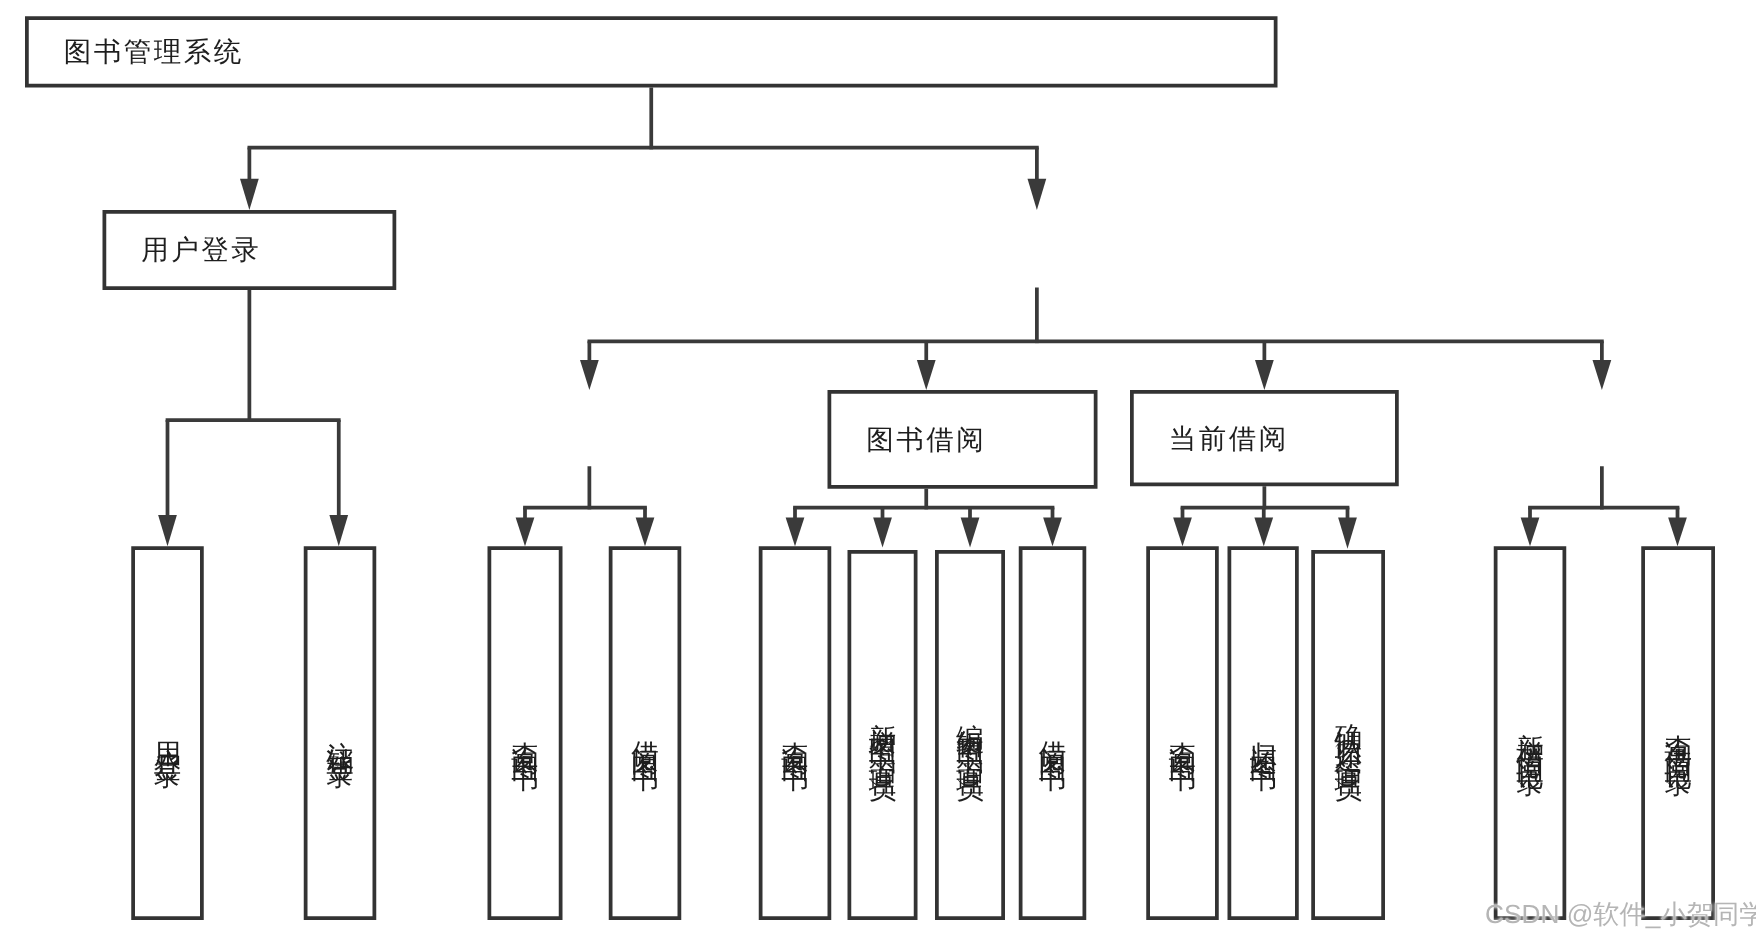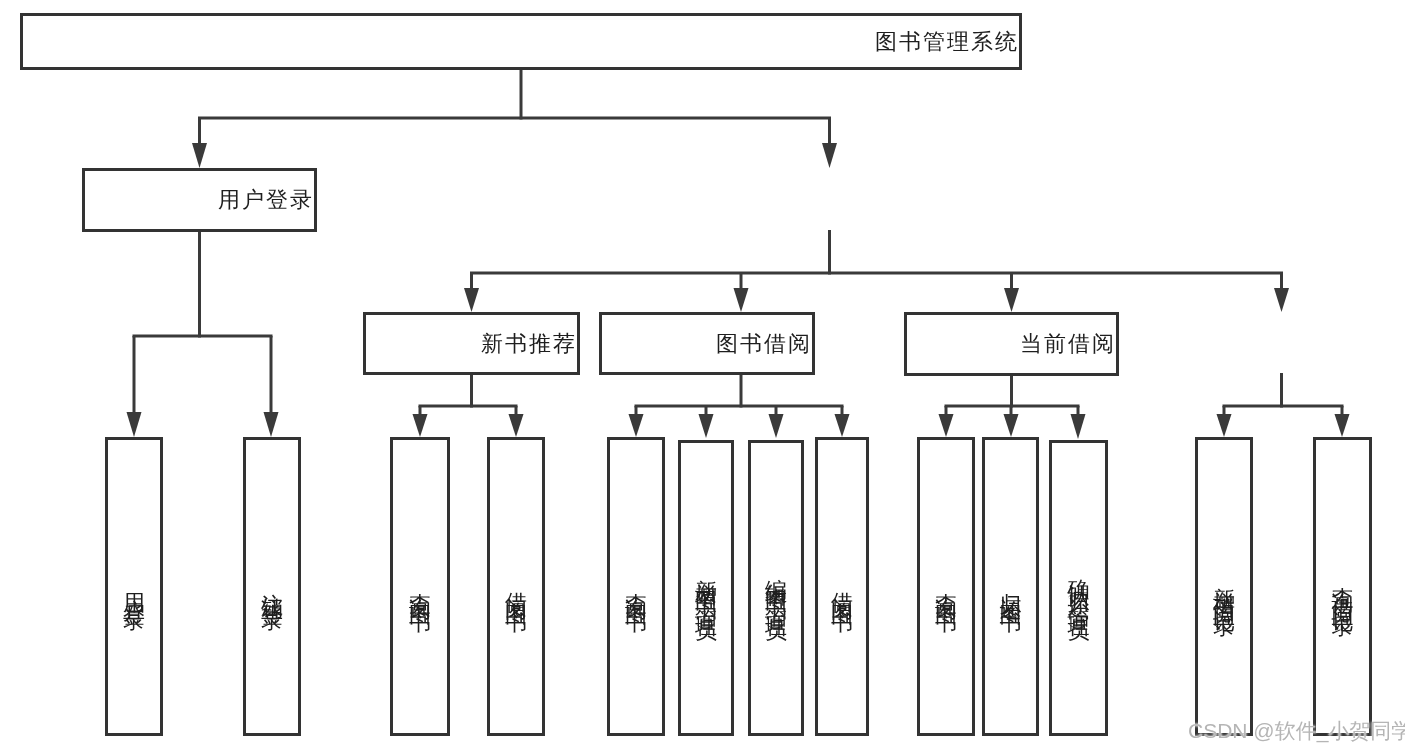--- a/index.html
+++ b/index.html
@@ -17,21 +17,21 @@
     width: 1405px; height: 747px;
     z-index: 0;
   }
   .hnode {
     position: absolute;
     box-sizing: border-box;
     border: 3px solid #333333;
     background: #ffffff;
     display: flex;
     align-items: center;
-    justify-content: flex-end;
+    justify-content: flex-start;
     color: #1e1e1e;
     font-size: 22px;
     letter-spacing: 2px;
     z-index: 2;
     white-space: nowrap;
     padding-left: 28px;
   }
   .vnode {
     position: absolute;
     box-sizing: border-box;
@@ -143,27 +143,24 @@
   </svg>
 
   <div class="hnode" style="left:20px; top:13px; width:1002px; height:57px">
     <span>图书管理系统</span>
   </div>
 
   <div class="hnode" style="left:82px; top:168px; width:235px; height:64px">
     <span>用户登录</span>
   </div>
 
-  <div class="hnode" style="left:363px; top:312px; width:217px; height:63px">
-    <span>新书推荐</span>
-  </div>
-  <div class="hnode" style="left:599px; top:312px; width:216px; height:63px">
+  <div class="hnode" style="left:662px; top:312px; width:216px; height:79px">
     <span>图书借阅</span>
   </div>
-  <div class="hnode" style="left:904px; top:312px; width:215px; height:64px">
+  <div class="hnode" style="left:904px; top:312px; width:215px; height:77px">
     <span>当前借阅</span>
   </div>
 
   <div class="vnode" style="left:105px; top:437px; width:58px; height:299px">
     <span class="vtext">用户登录</span>
   </div>
   <div class="vnode" style="left:243px; top:437px; width:58px; height:299px">
     <span class="vtext">注销登录</span>
   </div>
 

